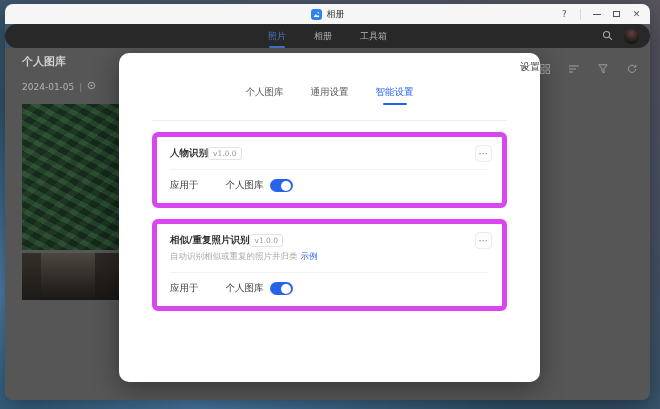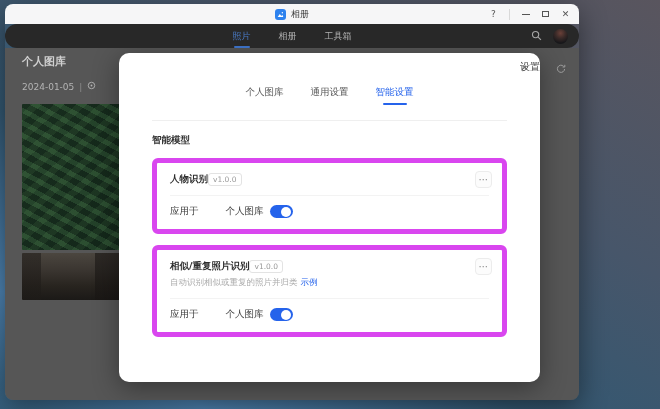--- a/index.html
+++ b/index.html
@@ -1,19 +1,19 @@
 <!DOCTYPE html>
 <html style="--accent: #2563eb;"><head>
 <meta charset="utf-8">
 <style>
   * { margin:0; padding:0; box-sizing:border-box; }
   html,body { width:660px; height:409px; overflow:hidden; font-family:"DejaVu Sans","Liberation Sans",sans-serif; }
   .desktop { position:absolute; inset:0; width:660px; height:409px;
     background:linear-gradient(210deg,#59555e 0%,#47566a 35%,#335872 62%,#4f86b6 85%,#36617f 100%); }
-  .window { position:absolute; left:5px; top:4px; width:574px; height:396px; border-radius:8px;
+  .window { position:absolute; left:5px; top:4px; width:645px; height:396px; border-radius:8px;
     overflow:hidden; display:flex; flex-direction:column; box-shadow:0 8px 28px rgba(0,0,0,.45); }
 
   
   .titlebar { height:20px; background:#f6f6f7; position:relative; display:flex; align-items:center; justify-content:center; flex:0 0 auto; }
   .titlebar-center { display:flex; align-items:center; gap:5px; font-size:9px; color:#333; }
   .app-icon { width:11px; height:11px; border-radius:3px; background:#2e82ee; display:flex; align-items:center; justify-content:center; }
   .win-controls { position:absolute; right:9px; top:0; height:100%; display:flex; align-items:center; gap:11px; color:#555; font-size:9px; }
   .ctl { cursor:default; display:flex; align-items:center; justify-content:center; min-width:9px; }
   .ctl-sep { width:1px; height:11px; background:#d9d9d9; }
   .min-shape { width:8px; height:1px; background:#555; }
@@ -168,21 +168,20 @@
         </div>
         <div class="modal-tabs">
           <span class="mtab">个人图库</span>
           <span class="mtab">通用设置</span>
           <span class="mtab active">智能设置</span>
         </div>
 
         <div class="modal-body">
           <div class="divider"></div>
 
-          <div class="section-title">智能模型</div>
 
           <div class="card">
             <div class="card-head">
               <span class="card-title">人物识别</span>
               <span class="badge">v1.0.0</span>
               <span class="more-btn">⋯</span>
             </div>
             <div class="card-divider"></div>
             <div class="apply-row">
               <span>应用于</span>

